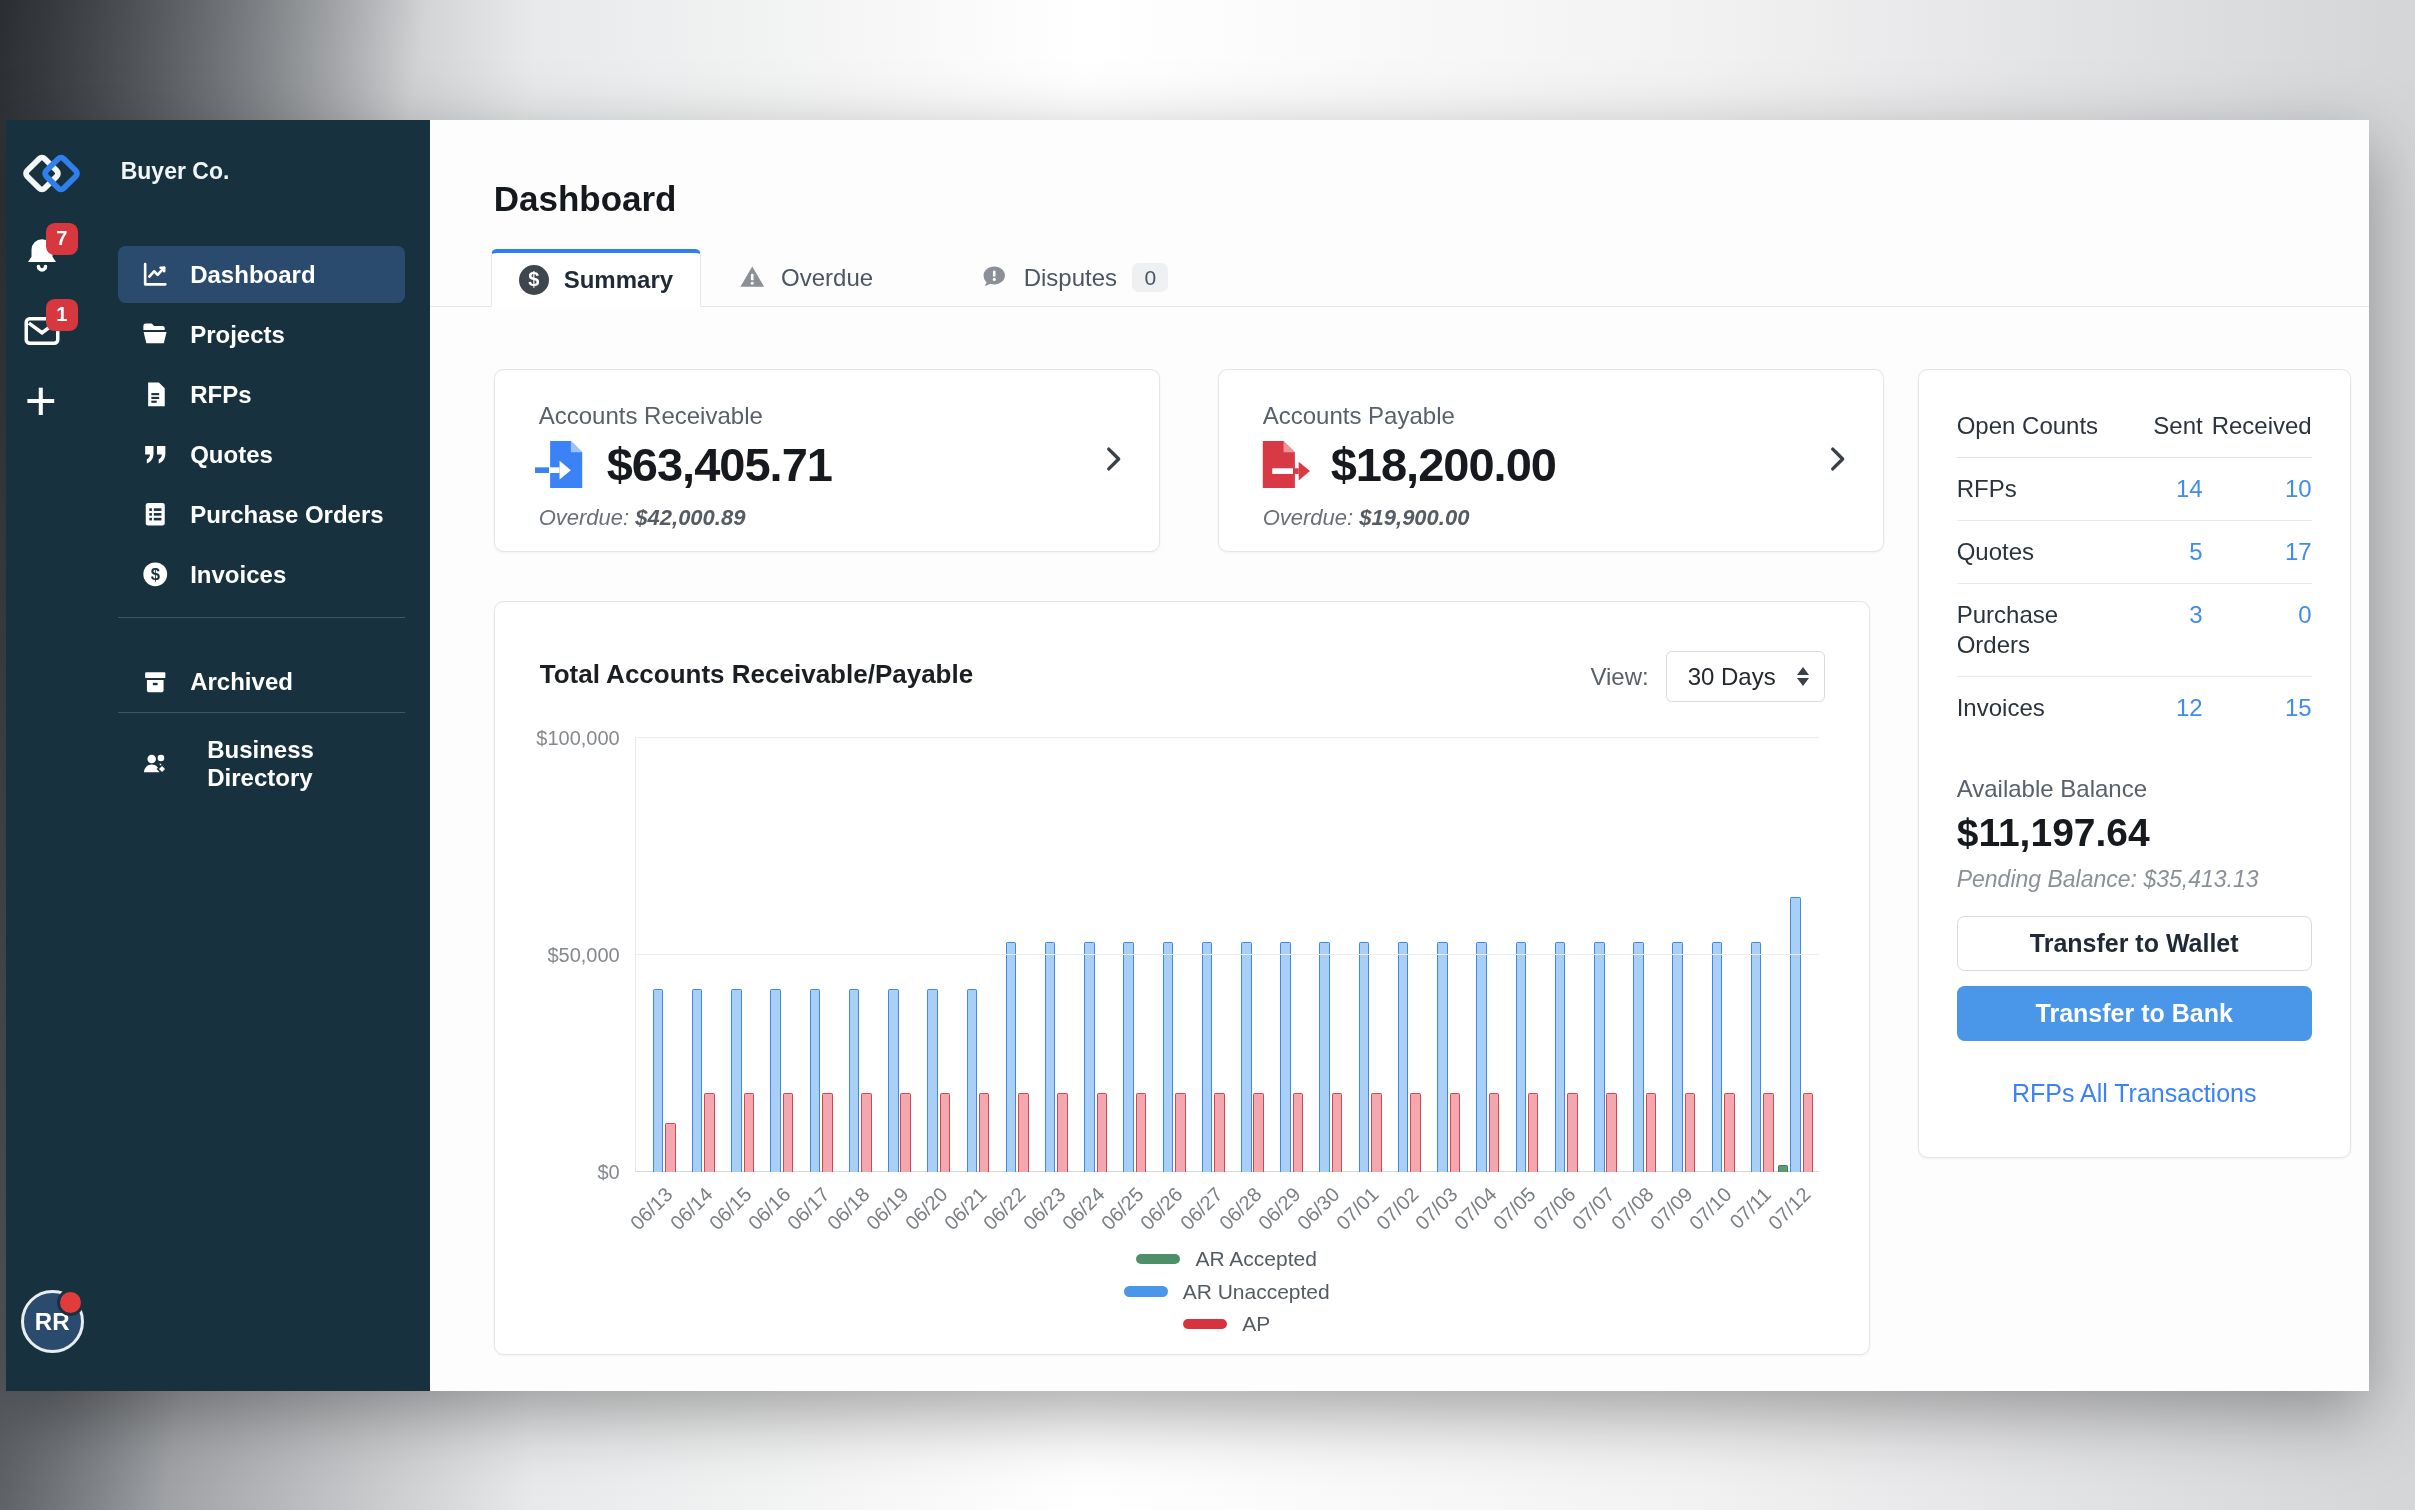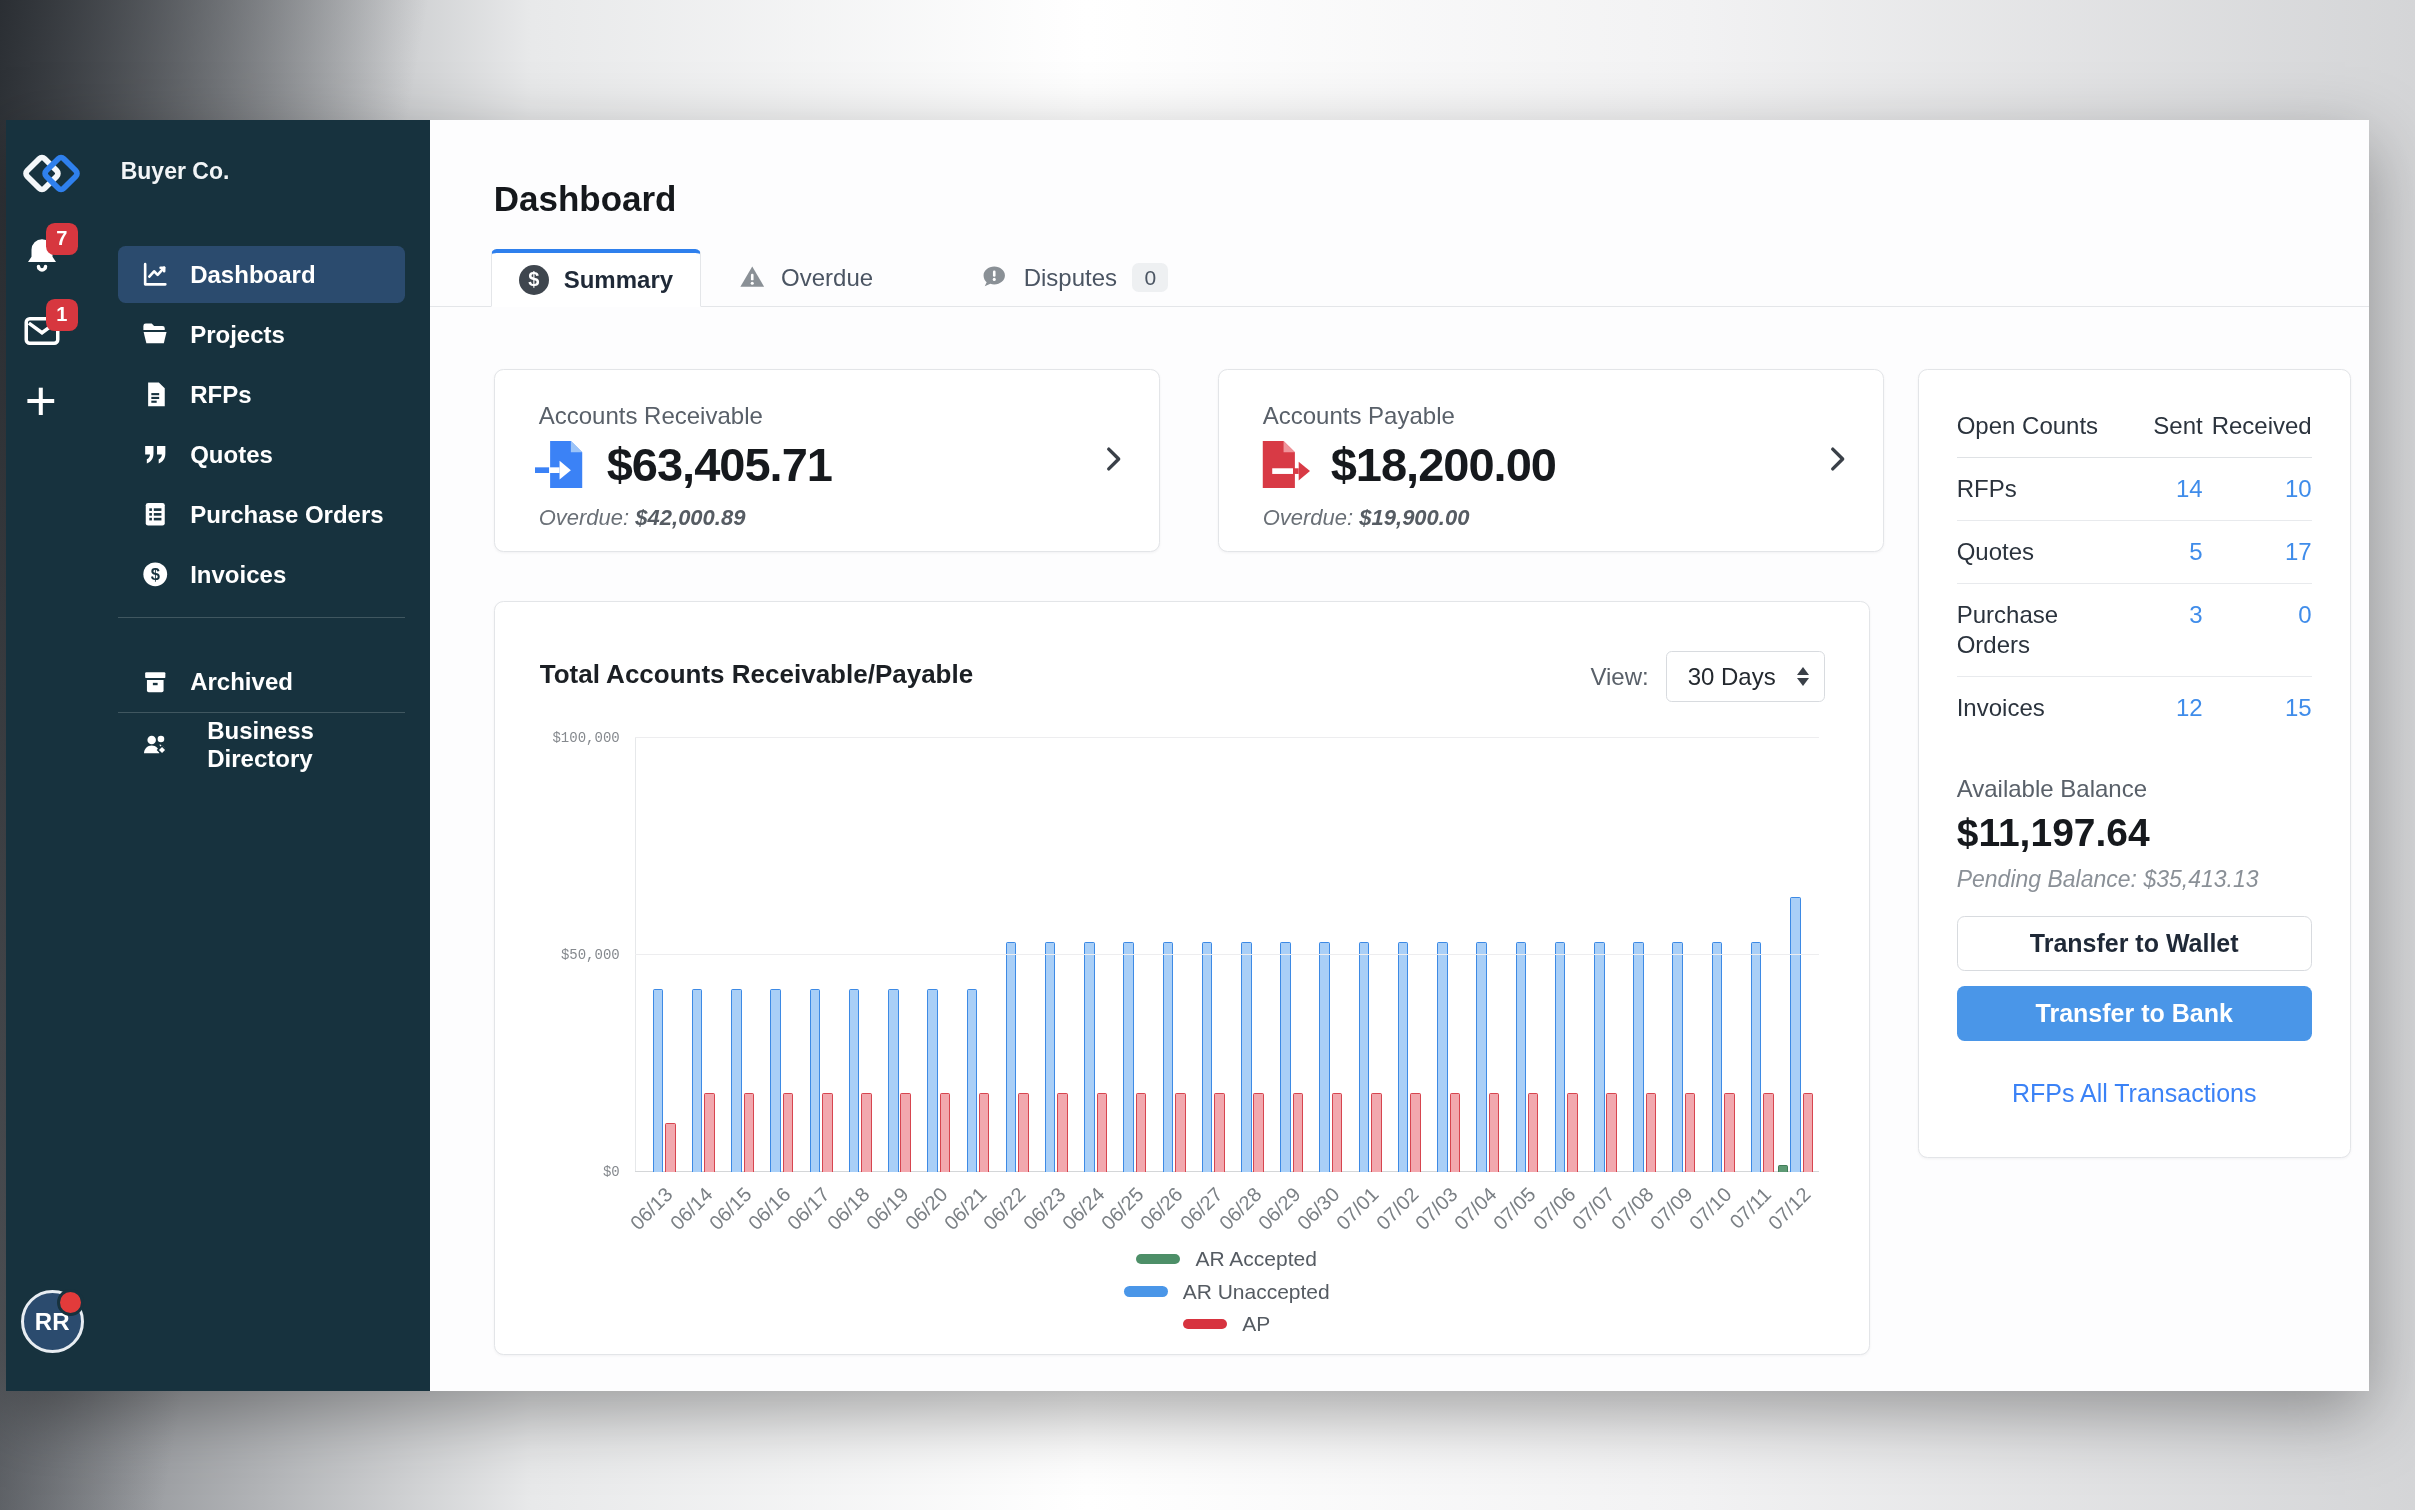--- a/index.html
+++ b/index.html
@@ -75,21 +75,21 @@
   .view-row{position:absolute;right:44px;top:49px;display:flex;align-items:center;gap:17px;font-size:24px;color:#596069;}
   .select{border:1px solid #d8dbdf;border-radius:5.7px;height:49px;display:flex;align-items:center;gap:21px;
     padding:0 15px 0 21px;font-size:24px;color:#23282e;background:#fff;cursor:pointer;}
   .sel-arrows{display:flex;flex-direction:column;align-items:center;}
   .tri-up{width:0;height:0;border-left:6.7px solid transparent;border-right:6.7px solid transparent;border-bottom:8.6px solid #3a4048;}
   .tri-down{width:0;height:0;border-left:6.7px solid transparent;border-right:6.7px solid transparent;border-top:8.6px solid #3a4048;margin-top:3.8px;}
   .plot{position:absolute;left:140px;top:136px;width:1184px;height:434px;}
   .yaxis-line{position:absolute;left:0;top:0;bottom:0;width:1px;background:#e6e8ea;}
   .baseline{position:absolute;left:0;right:0;bottom:0;height:1px;background:#d4d6d8;}
   .gridline{position:absolute;left:0;right:0;height:1px;background:#ededef;}
-  .ytick{position:absolute;right:calc(100% + 15px);transform:translateY(50%);font-size:14px;color:#85898e;white-space:nowrap;font-family:Liberation Mono, monospace;}
+  .ytick{position:absolute;right:calc(100% + 15px);transform:translateY(50%);font-size:20px;color:#85898e;white-space:nowrap;}
   .bars{position:absolute;left:0;right:0;bottom:0;height:100%;display:flex;justify-content:space-between;
     align-items:flex-end;padding:0 5.7px;box-sizing:border-box;}
   .bargroup{position:relative;display:flex;align-items:flex-end;gap:1.9px;height:100%;}
   .bar{width:10.5px;box-sizing:border-box;border:1.9px solid;border-bottom:none;border-radius:1.9px 1.9px 0 0;}
   .xlabel{position:absolute;top:calc(100% + 11.4px);right:40%;transform:rotate(-45deg);
     transform-origin:top right;font-size:20px;color:#7b8085;white-space:nowrap;}
   .legend{position:absolute;left:140px;width:1184px;top:645px;display:flex;flex-direction:column;align-items:center;gap:8.6px;}
   .legend-row{display:flex;align-items:center;gap:15px;font-size:21px;color:#555b62;}
   .legend-pill{width:44px;height:10.5px;border-radius:5.7px;display:inline-block;}
 </style>
@@ -188,21 +188,21 @@
         <svg viewBox="0 0 24 24" width="28.5" height="28.5">
           <rect x="3.5" y="3.5" width="17" height="5" rx="1" fill="#fff"></rect>
           <path d="M5 10h14v9a1.5 1.5 0 0 1-1.5 1.5h-11A1.5 1.5 0 0 1 5 19z" fill="#fff"></path>
           <rect x="10" y="12.5" width="4" height="2" fill="#17323e"></rect>
         </svg>
         <span>Archived</span>
       </div>
 
       <div class="nav-divider" style="top:592px;"></div>
 
-      <div class="nav-item" style="top:598px;gap:38px;">
+      <div class="nav-item" style="top:617px;gap:38px;">
         <svg viewBox="0 0 24 24" width="28.5" height="28.5">
           <circle cx="9" cy="8.5" r="3.6" fill="#fff"></circle>
           <path d="M2.5 19.5c0-3.6 2.9-6.5 6.5-6.5s6.5 2.9 6.5 6.5z" fill="#fff"></path>
           <circle cx="16.8" cy="7.6" r="2.8" fill="#fff"></circle>
           <path d="M15.5 12.2c3 .4 5.3 2.6 5.3 5.8h-3.2" fill="#fff"></path>
           <rect x="15.2" y="14.4" width="5" height="5" transform="rotate(45 17.7 16.9)" fill="#fff" stroke="#17323e" stroke-width="1.4"></rect>
         </svg>
         <span>Business Directory</span>
       </div>
     </aside>

